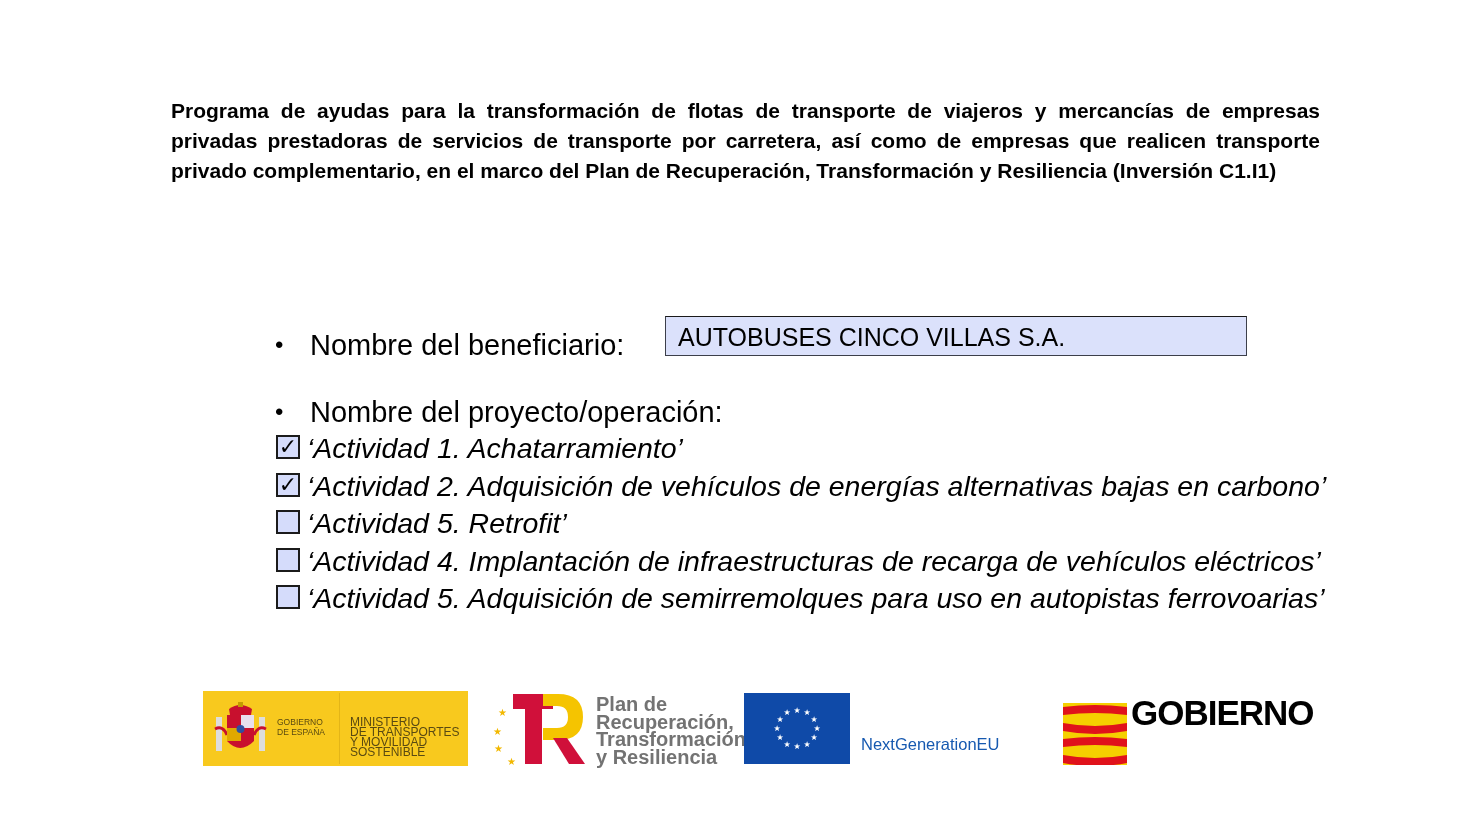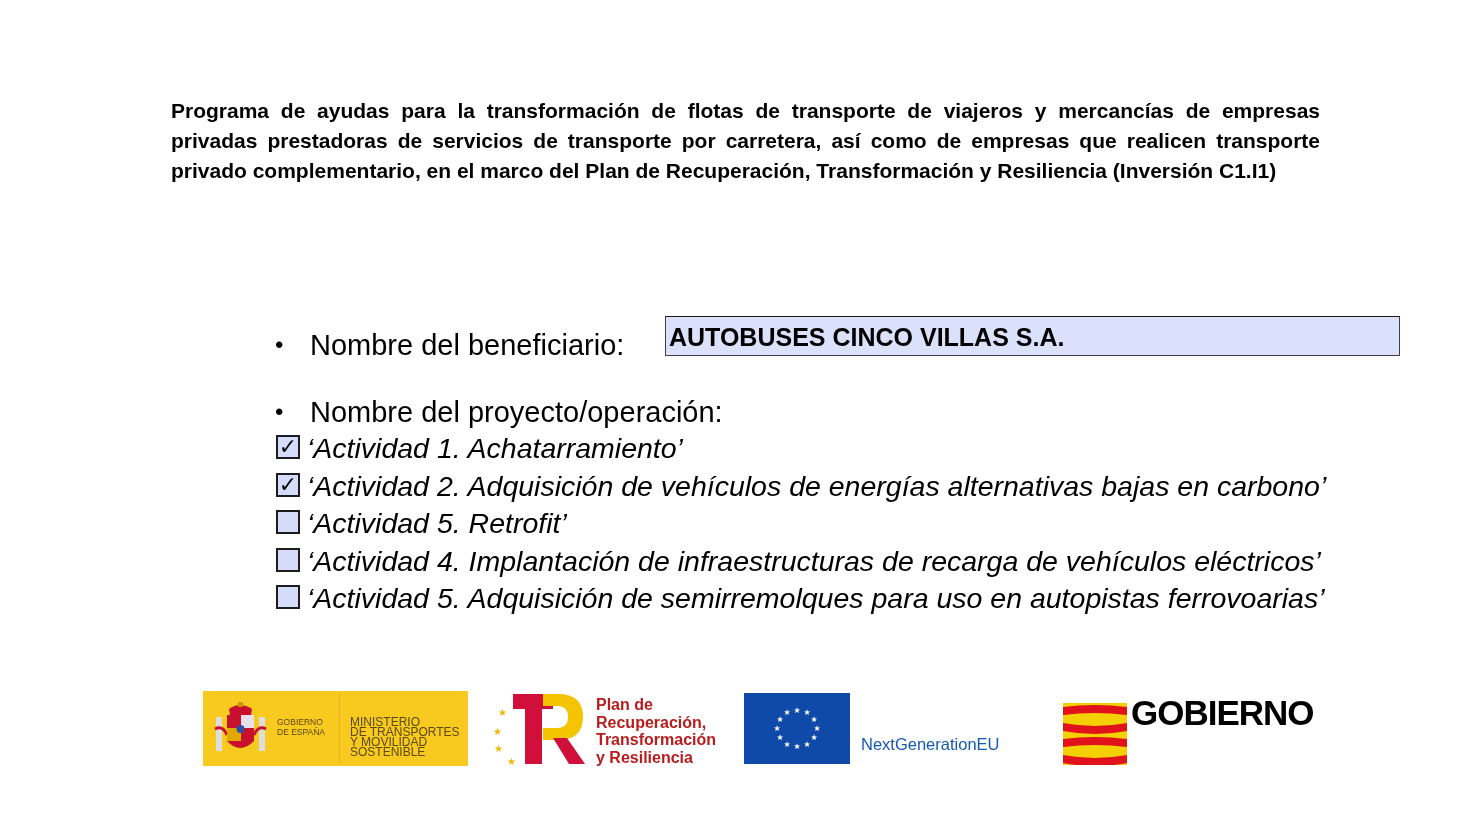--- a/index.html
+++ b/index.html
@@ -11,24 +11,24 @@
       position: absolute; left: 161px; top: 86px; width: 1149px;
       font-weight: bold; font-size: 21px; line-height: 30px;
       text-align: justify; text-align-last: left; margin: 10px;
     }
     .field-row { position: absolute; left: 275px; font-size: 29px; line-height: 34px; }
     .bullet { position: absolute; left: 0; top: 0; font-size: 24px; }
     .field-label { position: absolute; left: 35px; white-space: nowrap; }
     .row1 { top: 328px; }
     .row2 { top: 395px; }
     .text-input {
-      position: absolute; left: 665px; top: 316px; width: 735px; height: 40px;
+      position: absolute; left: 665px; top: 316px; width: 582px; height: 40px;
       background: #dbe1fb; border: 1px solid #3c3f4a; border-top-color:#1a1a1a;
       box-sizing: border-box; font-family: "Liberation Sans", sans-serif;
-      font-size: 25px; padding: 3px 0 0 3px; color: #000; outline: none; font-weight: bold;
+      font-size: 25px; padding: 3px 0 0 12px; color: #000; outline: none;
     }
     .checks { position: absolute; left: 276px; top: 433px; }
     .check-item { position: relative; height: 37.5px; }
     .cbox {
       position: absolute; left: 0; top: 2px; width: 24px; height: 24px;
       background: #d5dcfb; border: 2px solid #1b1b1b; box-sizing: border-box;
       font-family: "DejaVu Sans", sans-serif; font-size: 22px; line-height: 20px;
       text-align: center; font-weight: bold; color: #000;
     }
     .check-label {
@@ -42,22 +42,22 @@
     .shield { position: absolute; left: 10px; top: 10px; width: 55px; height: 58px; }
     .spain-g {
       position: absolute; left: 74px; top: 26px; font-size: 8.5px; line-height: 10px; color: #5a4a12;
     }
     .spain-sep { position: absolute; left: 136px; top: 2px; bottom: 2px; width: 1px; background: #e3b517; }
     .spain-m {
       position: absolute; left: 147px; top: 26px; font-size: 12px; line-height: 10px; color: #5a4a12;
     }
     .logo-prtr { position: absolute; left: 493px; top: 0; width: 230px; height: 78px; }
     .prtr-text {
-      position: absolute; left: 103px; top: 6px; font-weight: bold; font-size: 16px;
-      line-height: 17.5px; color: #b91c1c; white-space: nowrap;
+      position: absolute; left: 103px; top: 6px; font-weight: bold; font-size: 20px;
+      line-height: 17.5px; color: #737373; white-space: nowrap;
     }
     .logo-eu { position: absolute; left: 744px; top: 1px; width: 310px; height: 76px; }
     .eu-flag { position: absolute; left: 0; top: 2px; width: 106px; height: 71px; background: #0f4aa8; }
     .eu-t1 { position: absolute; left: 117px; top: 0; font-weight: bold; font-size: 20px; line-height: 26px; color: #1659b0; white-space: nowrap; }
     .eu-t3 { position: absolute; left: 117px; top: 44px; font-size: 16.5px; color: #1659b0; white-space: nowrap; }
     .logo-aragon { position: absolute; left: 1063px; top: 4px; width: 300px; height: 72px; }
     .ara-flag { position: absolute; left: 0; top: 9px; width: 64px; height: 62px; }
     .ara-text {
       position: absolute; left: 68px; top: 2px; font-weight: bold; font-size: 35px; line-height: 34px;
       letter-spacing: -1px; color: #000; white-space: nowrap;

